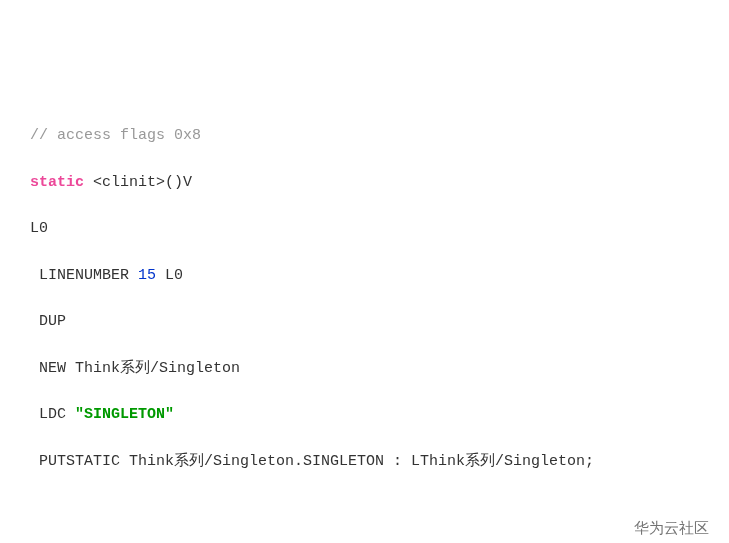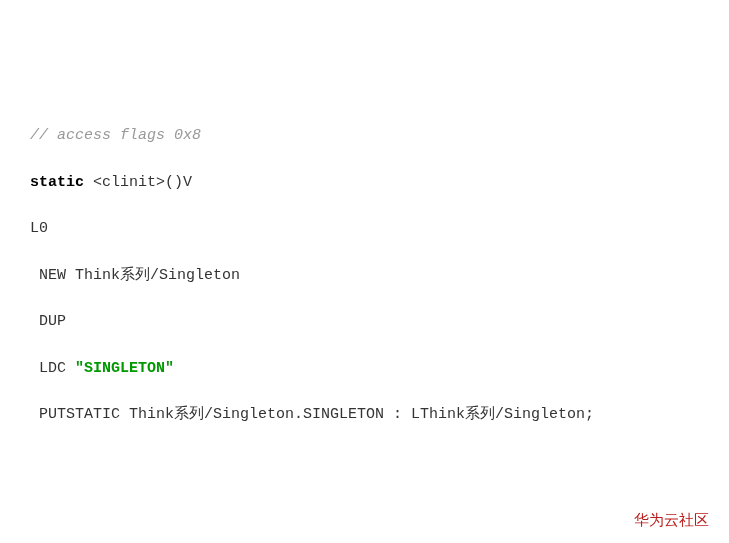--- a/index.html
+++ b/index.html
@@ -6,46 +6,47 @@
     margin: 0;
     padding: 8px 12px;
     font-family: "Courier New", Consolas, monospace;
     font-size: 15px;
     line-height: 1.55;
     color: #333;
     background: #fff;
     white-space: pre;
   }
   .line { display: block; }
-  .comment { color: #999; font-style: italic; }
-  .keyword { color: #000000; font-weight: bold; }
+  .comment { color: #999; }
+  .keyword { color: #ec4899; font-weight: bold; }
   .num { color: #0033cc; }
   .string { color: #009900; font-weight: bold; }
   .watermark {
     position: fixed;
     right: 20px;
-    bottom: 12px;
-    color: #b91c1c;
+    bottom: 4px;
+    color: #737373;
     font-family: "Microsoft YaHei", Arial, sans-serif;
     font-size: 15px;
     white-space: nowrap;
     pointer-events: none;
   }
 </style>
 </head>
 <body>
 
 
 
 <div>
 <span class="line"><span class="comment">  // access flags 0x8</span></span>
 <span class="line">  <span class="keyword">static</span><span> &lt;clinit&gt;()V</span></span>
 <span class="line">  L0</span>
+<span class="line"><span>   LINENUMBER </span><span class="num">15</span><span> L0</span></span>
+<span class="line">   DUP</span>
 <span class="line">   NEW Think系列/Singleton</span>
-<span class="line">   DUP</span>
 <span class="line"><span>   LDC </span><span class="string">"SINGLETON"</span></span>
 <span class="line">   PUTSTATIC Think系列/Singleton.SINGLETON : LThink系列/Singleton;</span>
 
 
 
 
 
 
 
 

